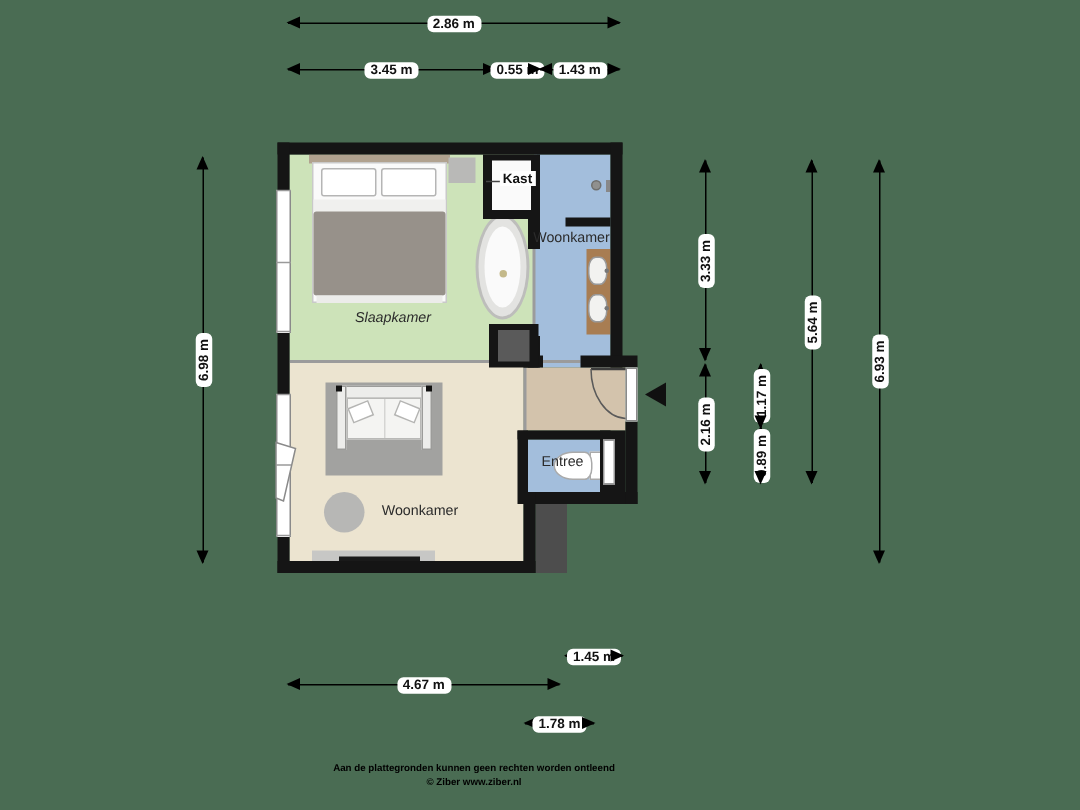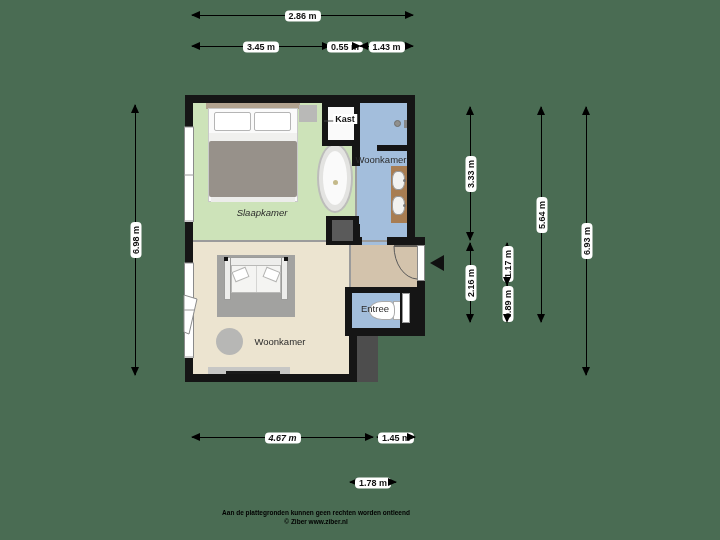--- a/index.html
+++ b/index.html
@@ -176,21 +176,21 @@
   <div class="dim v" style="left:507px;top:285px;height:37px;">
     <span class="pill">0.89 m</span>
     </div>
   <div class="dim v" style="left:541px;top:107px;height:215px;">
     <span class="pill">5.64 m</span>
     </div>
   <div class="dim v" style="left:586px;top:107px;height:268px;">
     <span class="pill">6.93 m</span>
     </div>
 
-  <div class="dim h" style="left:192px;top:437px;width:181px;font-style:italic;">
+  <div class="dim h" style="left:192px;top:456px;width:181px;">
     <span class="pill">4.67 m</span>
     </div>
   <div class="dim h" style="left:377px;top:437px;width:38px;">
     <span class="pill">1.45 m</span>
     </div>
   <div class="dim h" style="left:350px;top:482px;width:46px;">
     <span class="pill">1.78 m</span>
     </div>
 
   <div class="footer-line" style="top:509px;">Aan de plattegronden kunnen geen rechten worden ontleend</div>

